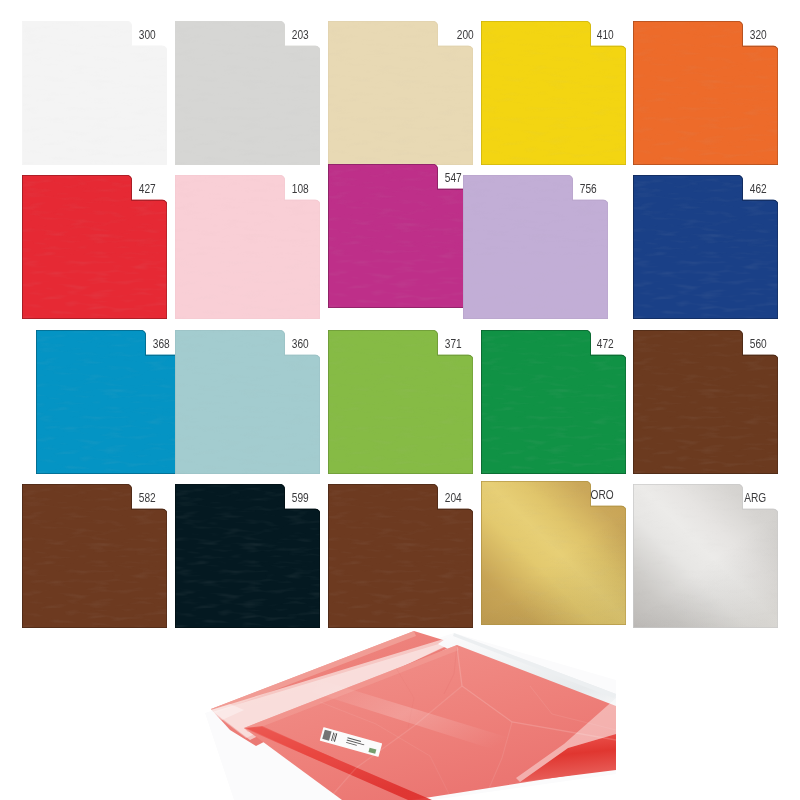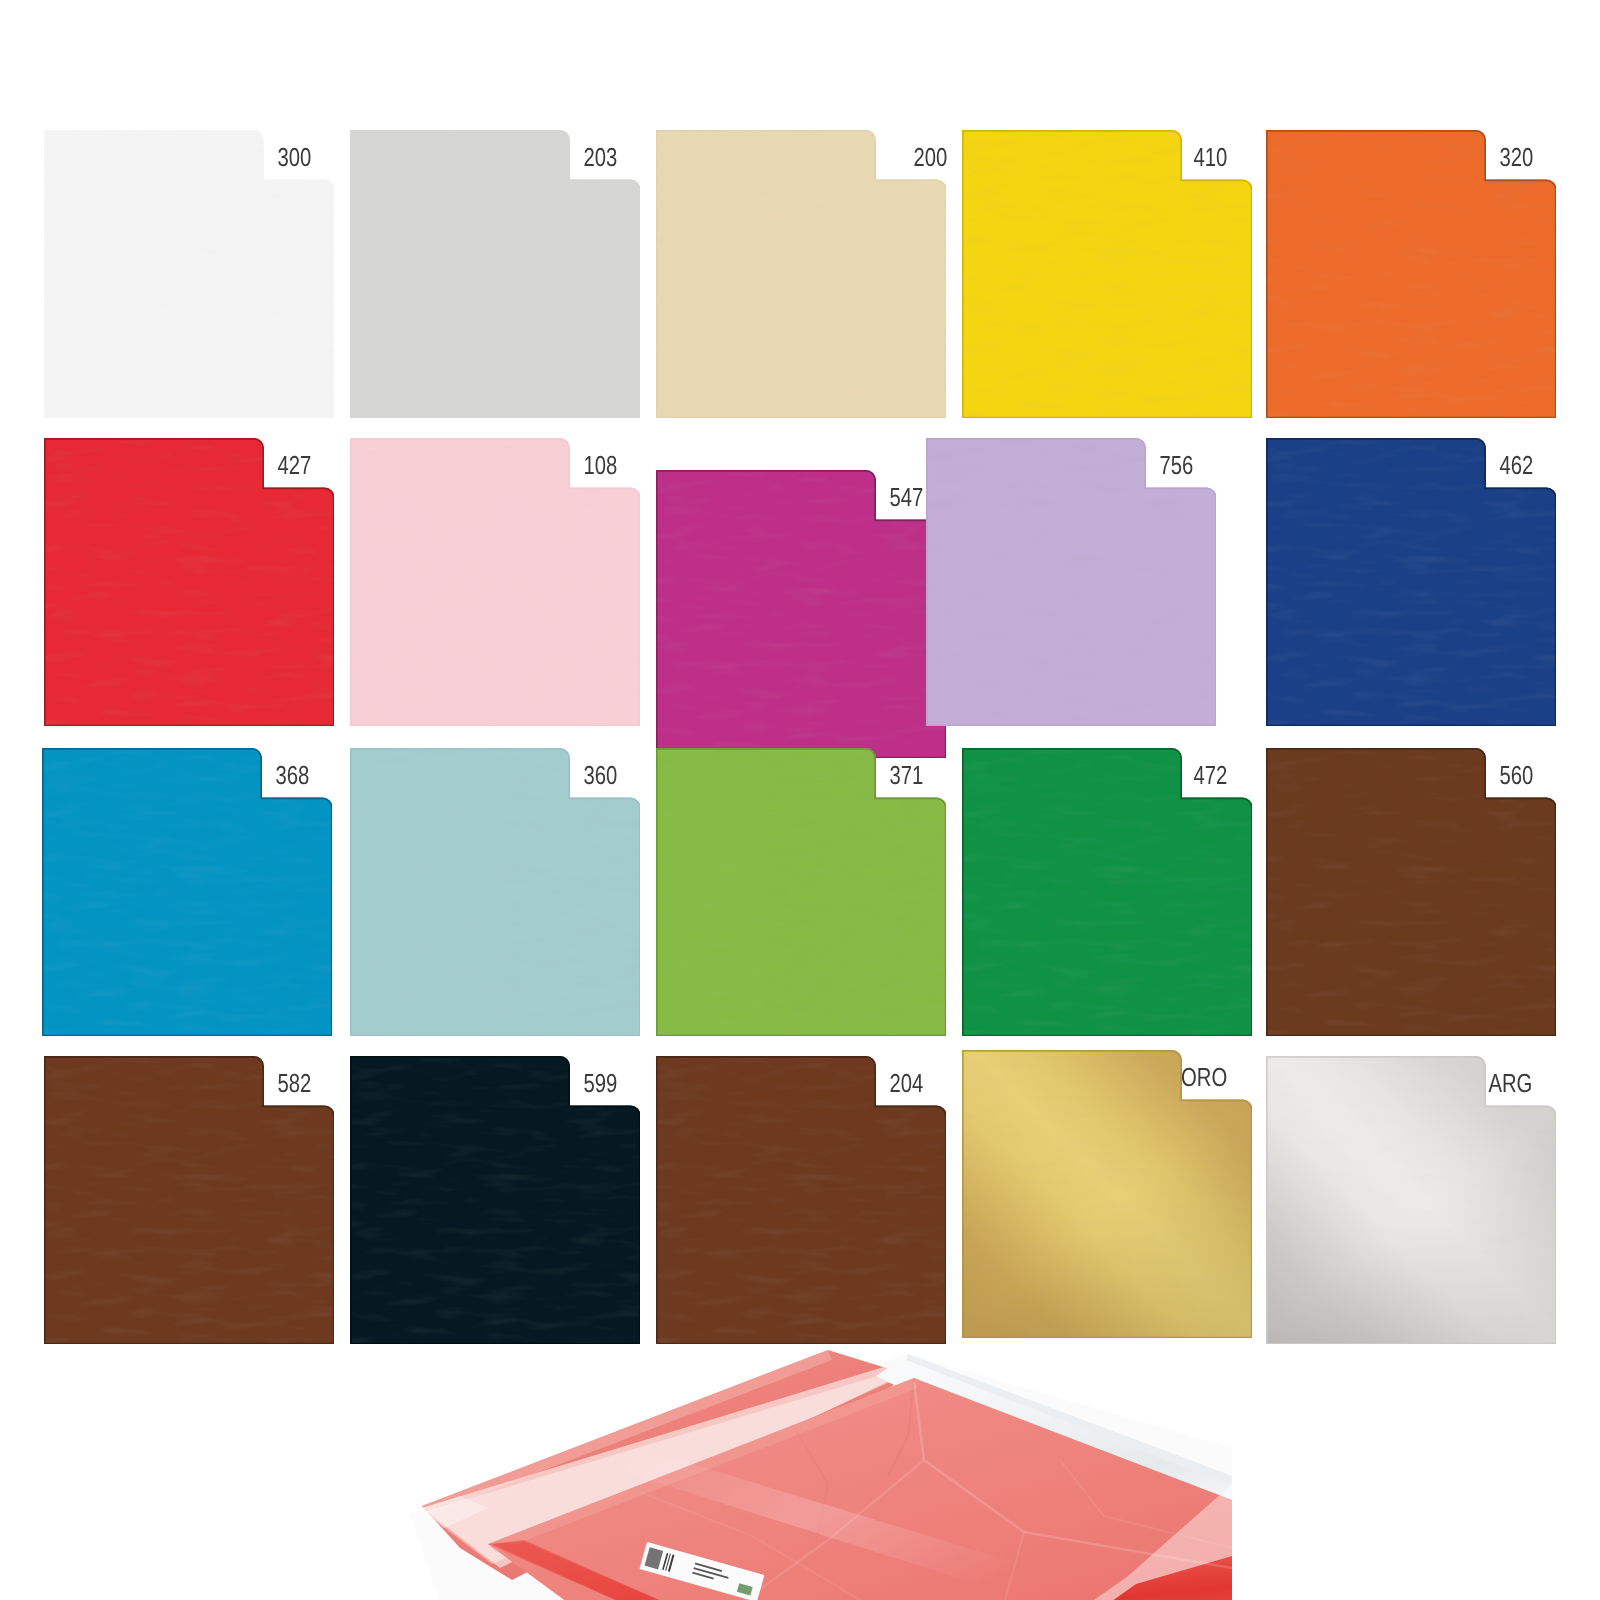--- a/index.html
+++ b/index.html
@@ -1,20 +1,20 @@
 <!DOCTYPE html>
 <html><head>
 <meta charset="utf-8">
 <title>Color Swatch Chart</title>
 <style>
   html,body{margin:0;padding:0;background:#ffffff;}
   body{width:800px;height:800px;overflow:hidden;
        font-family:"Liberation Sans",sans-serif;
        -webkit-font-smoothing:antialiased;}
-  #page{position:relative;width:800px;height:609px;background:#fff;margin-top:44px;}
+  #page{position:relative;width:800px;height:609px;background:#fff;}
   .swatch{position:absolute;width:145.3px;height:144.2px;}
   .swatch svg{position:absolute;left:0;top:0;display:block;}
   .sw-label{position:absolute;right:12px;top:7px;
             font-size:13px;line-height:1;color:#3a3a3c;
             transform:scaleX(0.78);transform-origin:100% 50%;
             font-family:"Liberation Sans",sans-serif;white-space:nowrap;}
   #product-photo{position:absolute;left:200px;top:628px;width:420px;height:172px;}
 </style>
 </head>
 <body>
@@ -114,21 +114,21 @@
             <path d="M0 0 H105 A5 5 0 0 1 110 5 V24.8 H140.3 A5 5 0 0 1 145.3 29.8 V144.2 H0 Z"></path>
           </clipPath>
           <path d="M0 0 H105 A5 5 0 0 1 110 5 V24.8 H140.3 A5 5 0 0 1 145.3 29.8 V144.2 H0 Z" fill="#f9cfd6"></path>
           <g clip-path="url(#cp6)">
             <rect x="0" y="0" width="145.3" height="144.2" filter="url(#grain)" opacity="0.089"></rect>
           </g>
           <path d="M0 0 H105 A5 5 0 0 1 110 5 V24.8 H140.3 A5 5 0 0 1 145.3 29.8 V144.2 H0 Z" fill="none" stroke="rgb(243,202,209)" stroke-opacity="0.85" stroke-width="1.7" clip-path="url(#cp6)"></path>
         </svg>
         <span class="sw-label">108</span>
       </div>
-      <div class="swatch" style="left: 328px; top: 191px; text-align: center;">
+      <div class="swatch" style="left: 328px; top: 164px; text-align: center;">
         <svg width="145.3" height="144.2" viewBox="0 0 145.3 144.2">
           <clipPath id="cp7">
             <path d="M0 0 H105 A5 5 0 0 1 110 5 V24.8 H140.3 A5 5 0 0 1 145.3 29.8 V144.2 H0 Z"></path>
           </clipPath>
           <path d="M0 0 H105 A5 5 0 0 1 110 5 V24.8 H140.3 A5 5 0 0 1 145.3 29.8 V144.2 H0 Z" fill="#be2f89"></path>
           <g clip-path="url(#cp7)">
             <rect x="0" y="0" width="145.3" height="144.2" filter="url(#grain)" opacity="0.211"></rect>
           </g>
           <path d="M0 0 H105 A5 5 0 0 1 110 5 V24.8 H140.3 A5 5 0 0 1 145.3 29.8 V144.2 H0 Z" fill="none" stroke="rgb(125,31,90)" stroke-opacity="0.85" stroke-width="1.7" clip-path="url(#cp7)"></path>
         </svg>
@@ -153,21 +153,21 @@
             <path d="M0 0 H105 A5 5 0 0 1 110 5 V24.8 H140.3 A5 5 0 0 1 145.3 29.8 V144.2 H0 Z"></path>
           </clipPath>
           <path d="M0 0 H105 A5 5 0 0 1 110 5 V24.8 H140.3 A5 5 0 0 1 145.3 29.8 V144.2 H0 Z" fill="#1a4087"></path>
           <g clip-path="url(#cp9)">
             <rect x="0" y="0" width="145.3" height="144.2" filter="url(#grain)" opacity="0.233"></rect>
           </g>
           <path d="M0 0 H105 A5 5 0 0 1 110 5 V24.8 H140.3 A5 5 0 0 1 145.3 29.8 V144.2 H0 Z" fill="none" stroke="rgb(16,38,81)" stroke-opacity="0.85" stroke-width="1.7" clip-path="url(#cp9)"></path>
         </svg>
         <span class="sw-label">462</span>
       </div>
-      <div class="swatch" style="left: 21px; top: 329.8px; border-radius: 18px;">
+      <div class="swatch" style="left: 36px; top: 329.8px; border-radius: 18px;">
         <svg width="145.3" height="144.2" viewBox="0 0 145.3 144.2">
           <clipPath id="cp10">
             <path d="M0 0 H105 A5 5 0 0 1 110 5 V24.8 H140.3 A5 5 0 0 1 145.3 29.8 V144.2 H0 Z"></path>
           </clipPath>
           <path d="M0 0 H105 A5 5 0 0 1 110 5 V24.8 H140.3 A5 5 0 0 1 145.3 29.8 V144.2 H0 Z" fill="#0494c4"></path>
           <g clip-path="url(#cp10)">
             <rect x="0" y="0" width="145.3" height="144.2" filter="url(#grain)" opacity="0.215"></rect>
           </g>
           <path d="M0 0 H105 A5 5 0 0 1 110 5 V24.8 H140.3 A5 5 0 0 1 145.3 29.8 V144.2 H0 Z" fill="none" stroke="rgb(3,96,127)" stroke-opacity="0.85" stroke-width="1.7" clip-path="url(#cp10)"></path>
         </svg>

